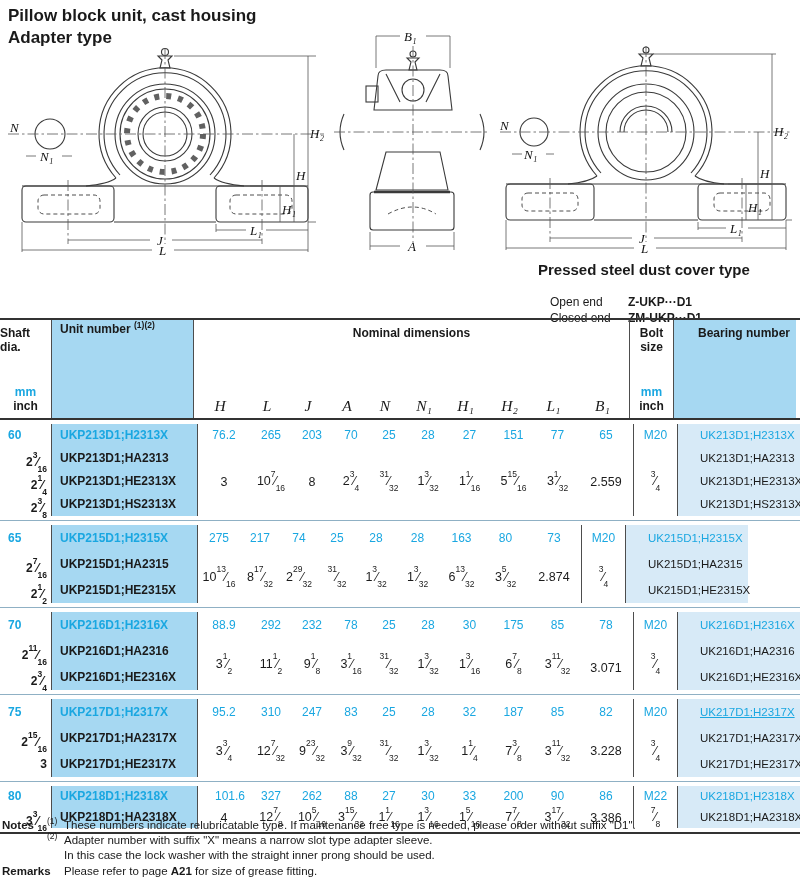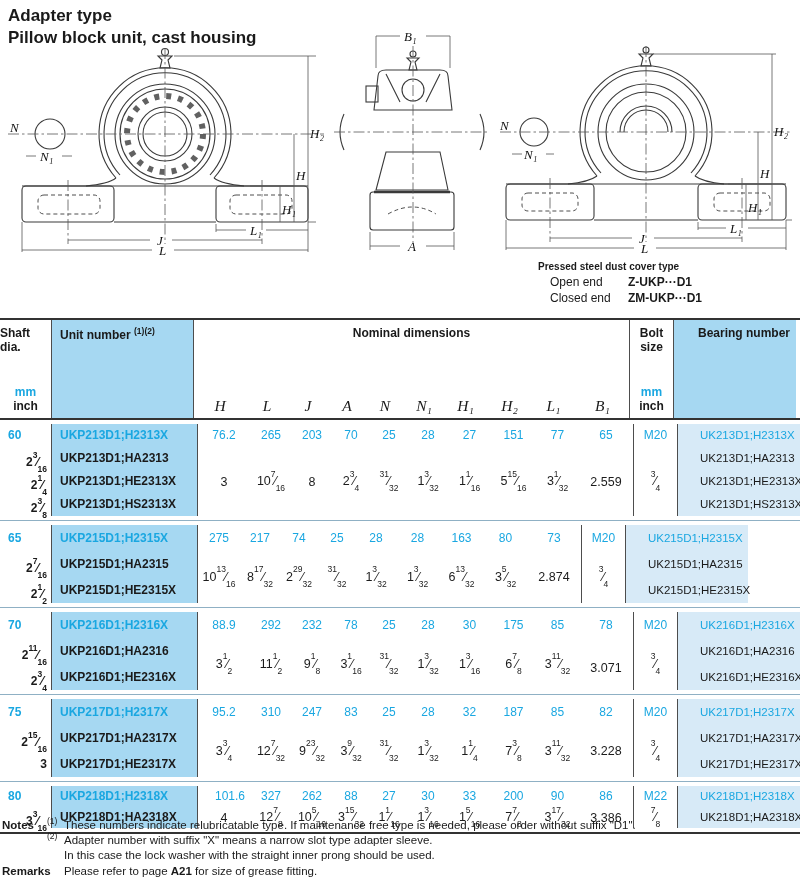--- a/index.html
+++ b/index.html
@@ -9,37 +9,37 @@
   
   svg.dw{position:absolute;}
   svg.dw .ln{stroke:#3a3a3a;fill:none;stroke-width:1.1;}
   svg.dw .thin{stroke:#555;fill:none;stroke-width:.8;}
   svg.dw .dd{stroke-dasharray:11 3 2.5 3;}
   svg.dw .dsh{stroke-dasharray:4 3;stroke-width:.9;}
   svg.dw .balls{stroke-width:6;stroke-dasharray:5 7;opacity:.8;}
   svg.dw text.dim{font-family:"Liberation Serif",serif;font-style:italic;font-size:13px;fill:#111;}
   
   .dust{position:absolute;left:538px;top:261px;font-size:12px;}
-  .dust .dtitle{font-weight:bold;font-size:10px;margin-bottom:2px;}
+  .dust .dtitle{font-weight:bold;font-size:15px;margin-bottom:16px;}
   .dust .drow{display:flex;line-height:1.35;}
   .dust .dlabel{width:78px;padding-left:12px;}
   .dust .dval{font-weight:bold;}
   
   .tbl{position:absolute;left:0;top:318px;width:800px;border-top:2.5px solid #333;border-bottom:2.5px solid #333;box-sizing:border-box;}
   .thead{display:flex;height:100px;border-bottom:2px solid #333;box-sizing:border-box;}
   .thead>div{box-sizing:border-box;justify-content:center;}
   .br{border-right:1.2px solid #4d4d4d;}
   .cy{color:#1aa7e1;}
   .bgblue{background:#a6d8f2;}
   .th{font-weight:bold;font-size:12px;}
   .th-shaft{width:52px;display:flex;flex-direction:column;align-items:center;padding-top:6px;}
   .th-shaft .sp{flex:1;}
   .th-shaft .u1{margin-bottom:0;}
   .th-shaft .u2{margin-bottom:5px;}
-  .th-unit{width:142px;padding:6px 0 0 8px;}
+  .th-unit{width:142px;padding:0 0 0 8px;}
   .th-nominal{width:436px;position:relative;text-align:center;}
   .th-nominal .ntitle{margin-top:6px;}
   .th-nominal .nmm{position:absolute;top:44px;left:0;right:0;}
   .dimletters{position:absolute;bottom:3px;left:0;display:flex;}
   .dimletters span{display:inline-block;text-align:center;font-family:"Liberation Serif",serif;
                    font-style:italic;font-weight:normal;font-size:15.5px;}
   .th-bolt{width:44px;display:flex;flex-direction:column;align-items:center;padding-top:6px;text-align:center;}
   .th-bolt .sp{flex:1;}
   .th-bolt .u2{margin-bottom:5px;}
   .th-bearing{width:122px;padding:6px 0 0 24px;}
@@ -66,22 +66,22 @@
   .nmark{width:17px;font-size:8.5px;position:relative;top:-2px;}
   .ntext{flex:1;}
   .bold{font-weight:bold;}
 </style>
 </head>
 <body>
 
 <div class="page">
 
   <div class="title">
+    <div>Pillow block unit, cast housing</div>
     <div>Adapter type</div>
-    <div>Pillow block unit, cast housing</div>
   </div>
 
   <svg class="dw" style="left:2px;top:44px" width="330" height="216" viewBox="0 0 330 216">
     <g class="ln">
       <path d="M114,134 A66,66 0 1 1 212,134"></path>
       <path d="M118,131 A61,61 0 1 1 208,131"></path>
       <path d="M114,134 Q106,140 84,142"></path>
       <path d="M212,134 Q220,140 242,142"></path>
       <circle cx="163" cy="90" r="50"></circle>
       <circle cx="163" cy="90" r="45"></circle>
@@ -558,21 +558,21 @@
             <div class="dmm cy" style="line-height: 26px; height: 26px;">82</div>
             <div class="din" style="top: 26px;">3.228</div>
           </div>
           <div class="c-dim br" style="width: 44px; height: 78px;">
             <div class="dmm cy" style="line-height: 26px; height: 26px;">M20</div>
             <div class="din" style="top: 26px;">
               <span><span class="fr"><sup>3</sup>⁄<sub>4</sub></span></span>
             </div>
           </div>
           <div class="c-bearing" style="width: 122px; height: 78px;">
-            <div class="cy" style="line-height: 26px; height: 26px;">UK217D1;H2317X</div>
+            <div class="cy" style="line-height: 26px; height: 26px; text-decoration: underline;">UK217D1;H2317X</div>
             <div class="" style="line-height: 26px; height: 26px;">UK217D1;HA2317X</div>
             <div class="" style="line-height: 26px; height: 26px;">UK217D1;HE2317X</div>
           </div>
         </div>
         <div class="tgroup">
           <div class="c-shaft br" style="width: 52px; height: 42px;">
             <div class="mml cy" style="line-height: 21px; height: 21px;">80</div>
             <div class="inl" style="line-height: 21px; height: 21px;"><span>3<span class="fr"><sup>3</sup>⁄<sub>16</sub></span></span></div>
           </div>
           <div class="c-unit br" style="width: 146px; height: 42px;">

